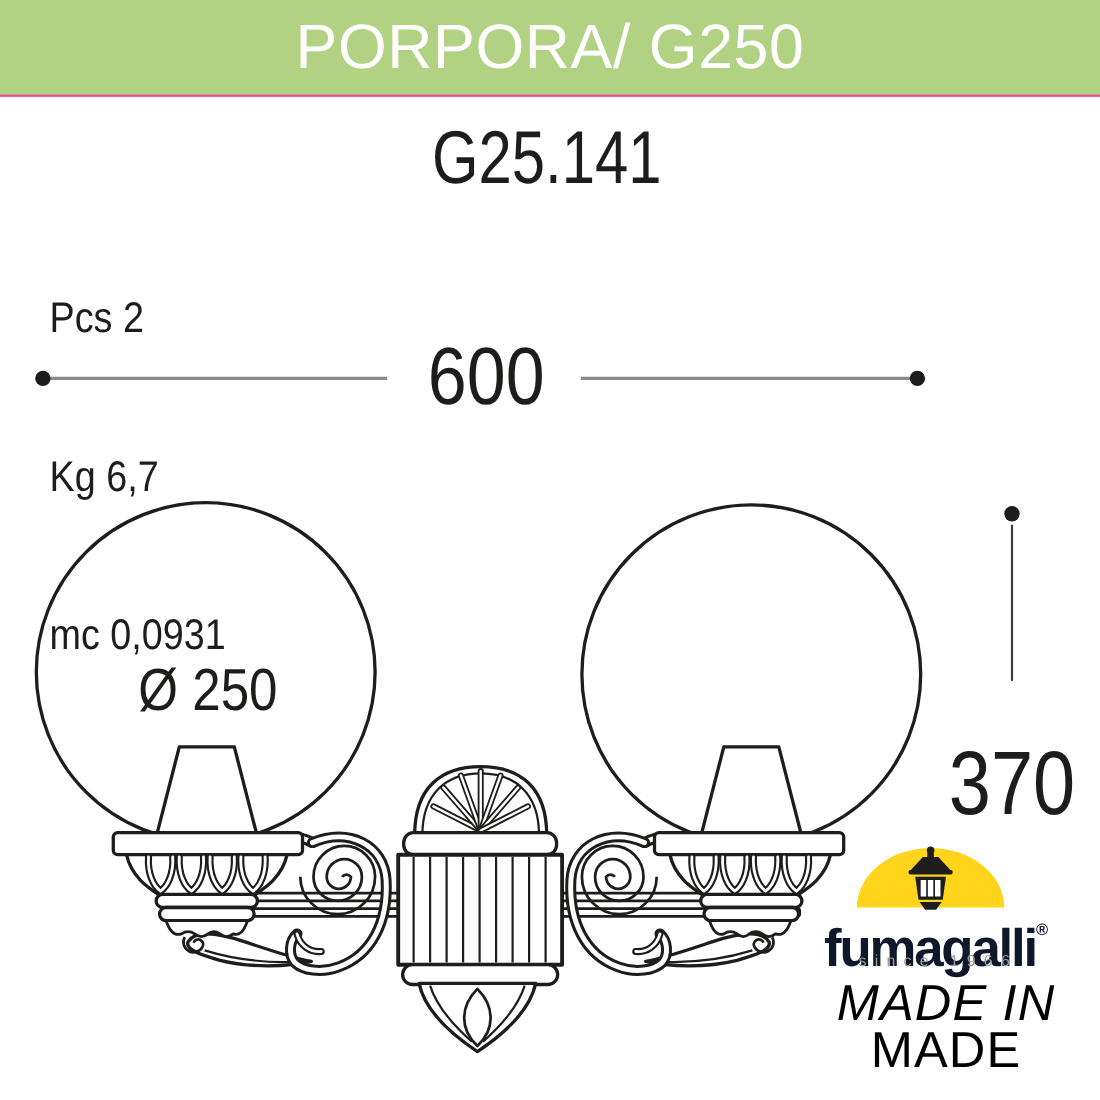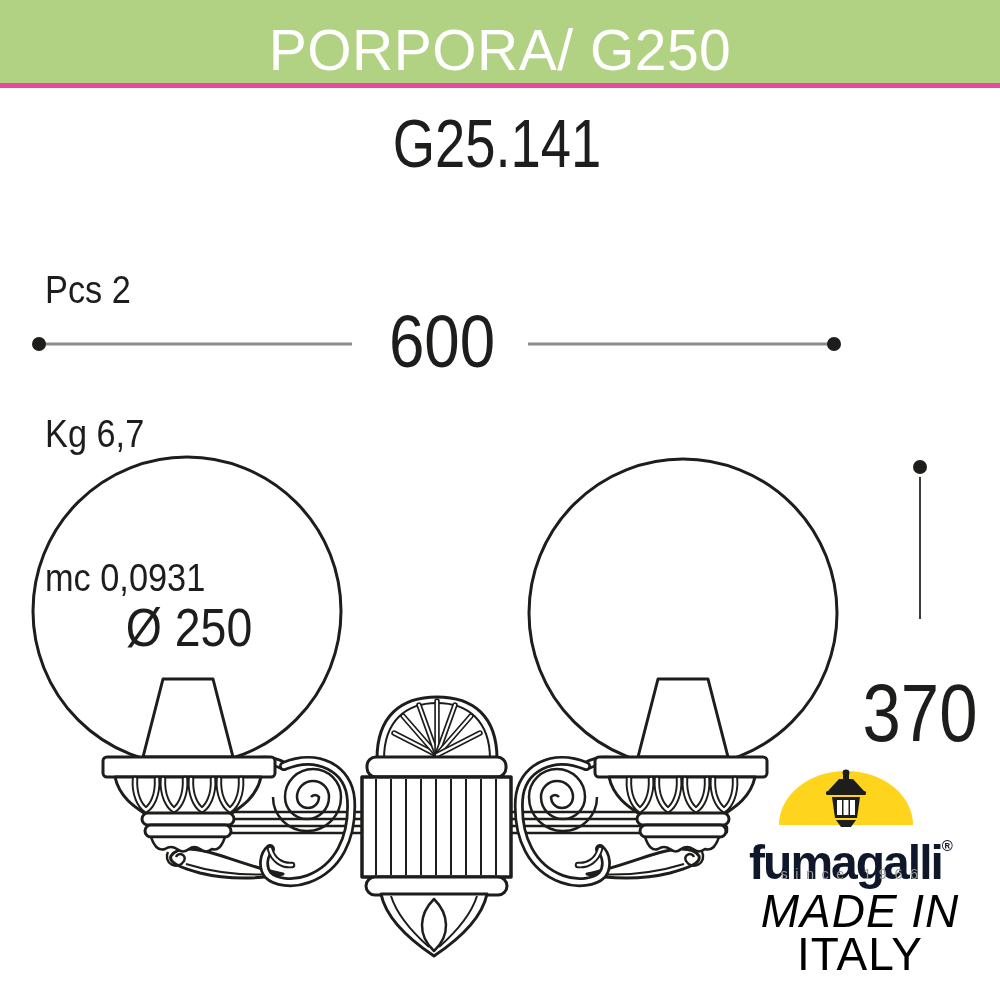--- a/index.html
+++ b/index.html
@@ -4,22 +4,22 @@
 <style>
   html,body{margin:0;padding:0;background:#ffffff;}
   body{
     width:1000px;height:1000px;position:relative;overflow:hidden;
     font-family:"Liberation Sans", sans-serif;
     -webkit-font-smoothing:antialiased;
   }
   
   .banner{
     position:absolute;left:0;top:0;width:1000px;height:88px;
-    background:#b2d283;border-bottom:5px solid #ec4899;box-sizing:border-box;
-    display:flex;align-items:flex-end;justify-content:center;
+    background:#b2d283;border-bottom:2px solid #ec4899;box-sizing:border-box;
+    display:flex;align-items:center;justify-content:center;
   }
   .banner-title{
     color:#ffffff;font-size:57px;font-weight:400;letter-spacing:.5px;white-space:pre;
   }
   
   .model{
     position:absolute;left:297px;top:104px;width:400px;text-align:center;
     font-size:68px;color:#1d1d1b;transform:scaleX(.80);transform-origin:center top;
     white-space:pre;
   }
@@ -225,13 +225,13 @@
   <div>mc 0,0931</div>
 </div>
 
 <div class="dim dim-600">600</div>
 <div class="dim dim-250">Ø 250</div>
 <div class="dim dim-370">370</div>
 
 <div class="logo-brand"><span>fumagalli</span><sup>®</sup></div>
 <div class="logo-since">since 1966</div>
 <div class="logo-made1">MADE IN</div>
-<div class="logo-made2">ITALY</div>
+<div class="logo-made2">MADE</div>
 
 </body></html>

